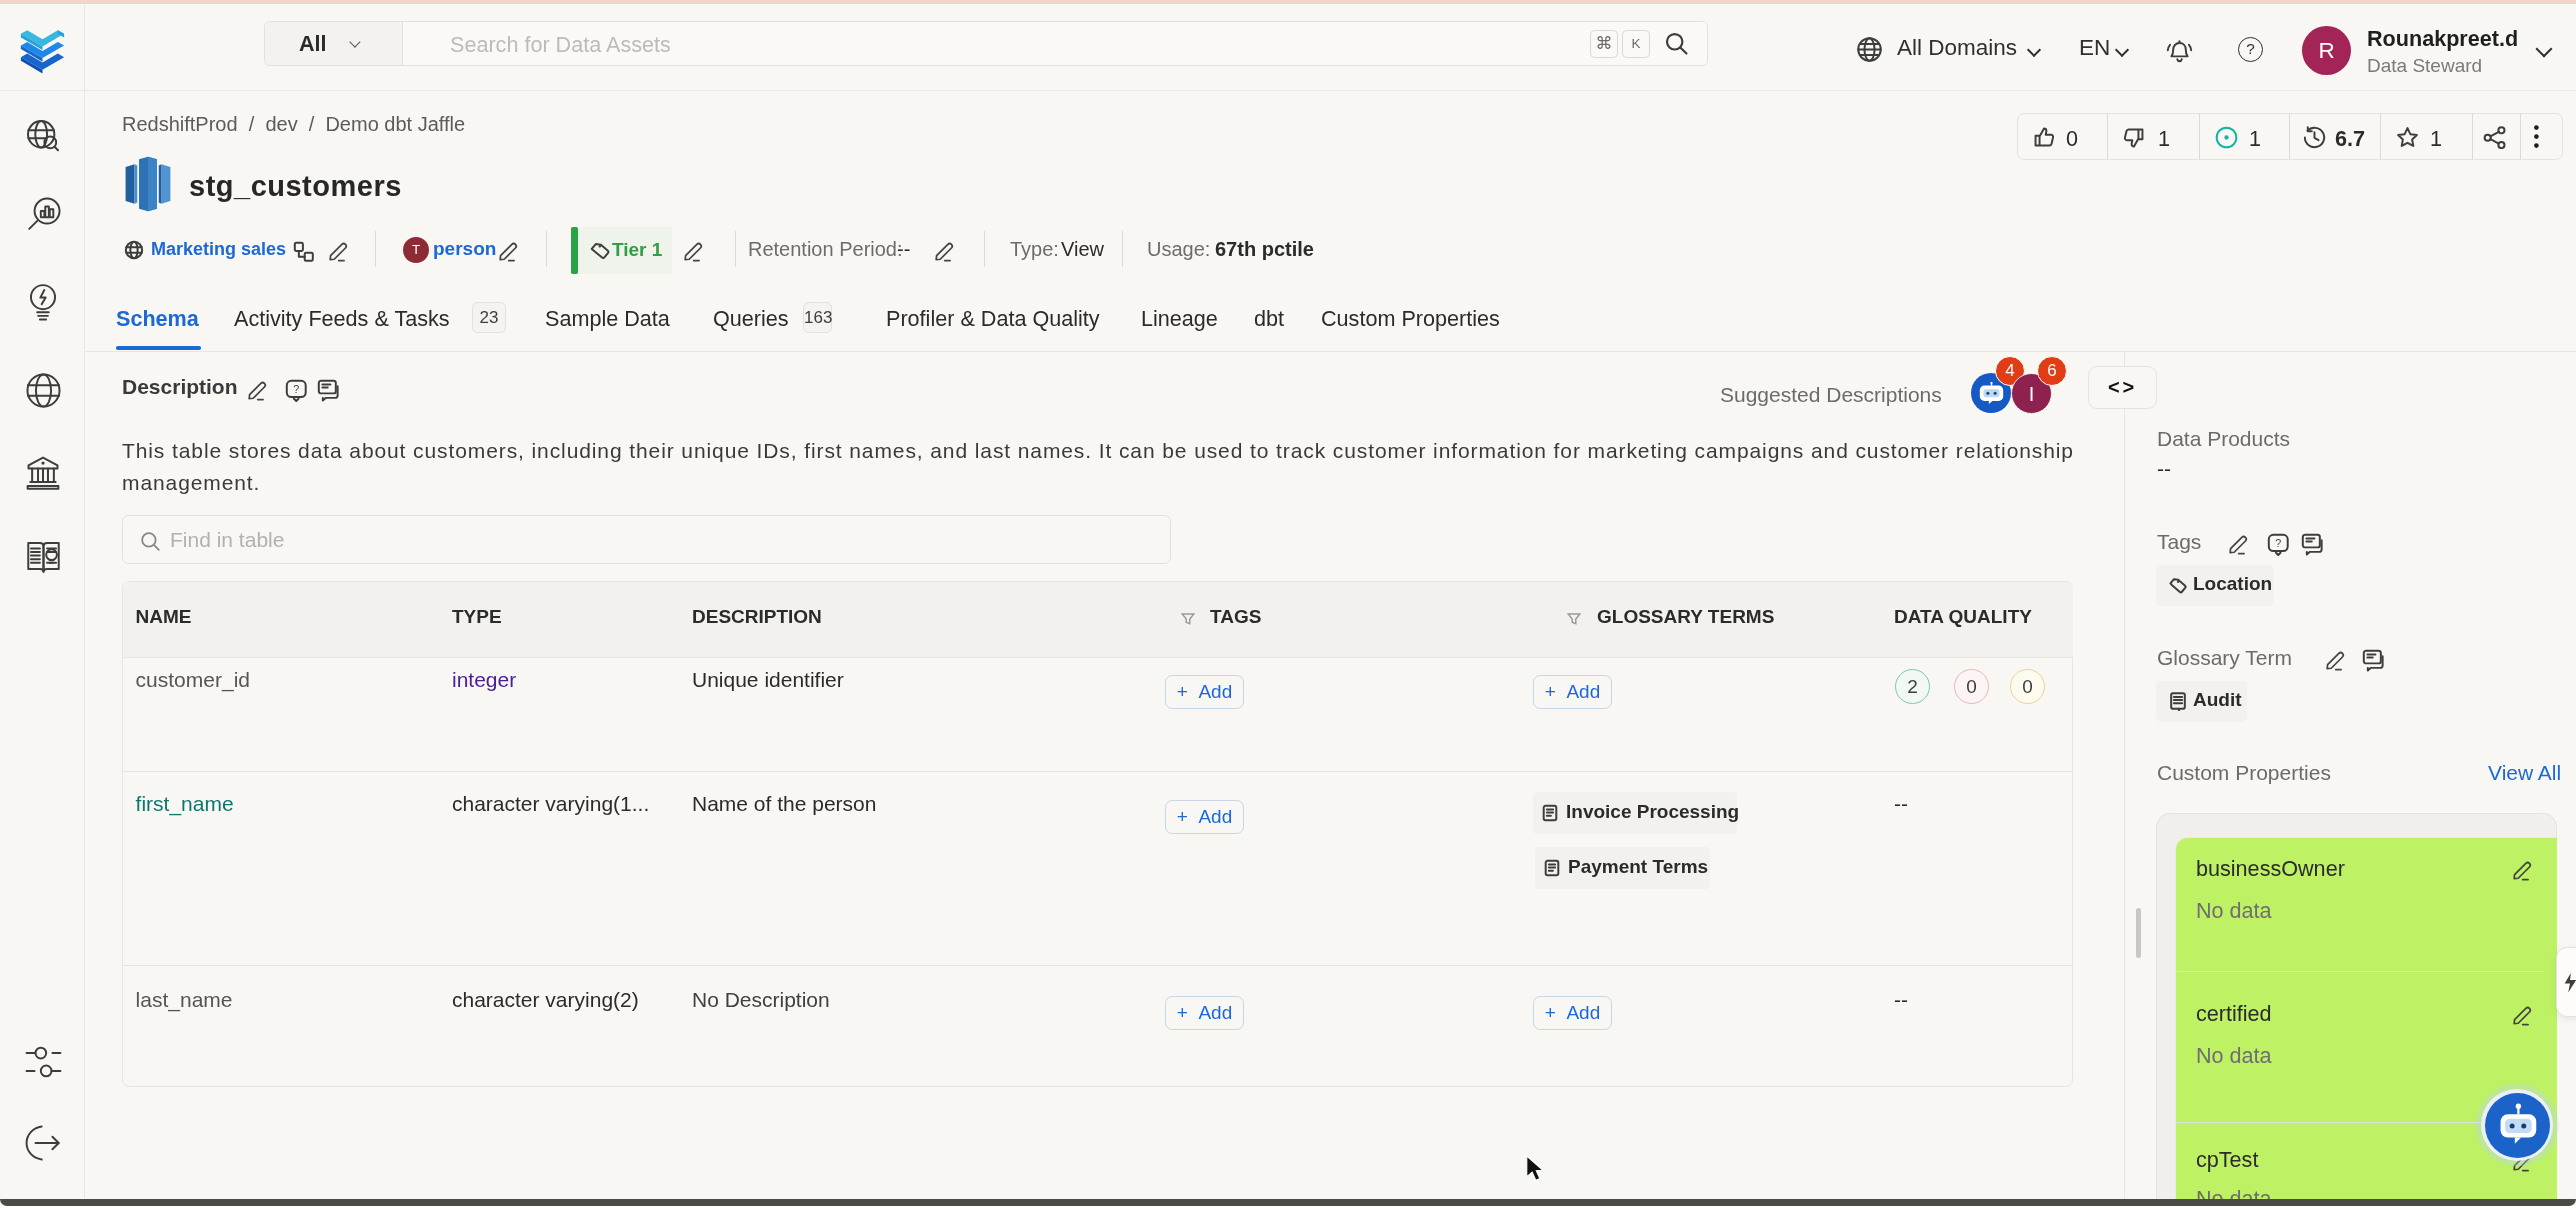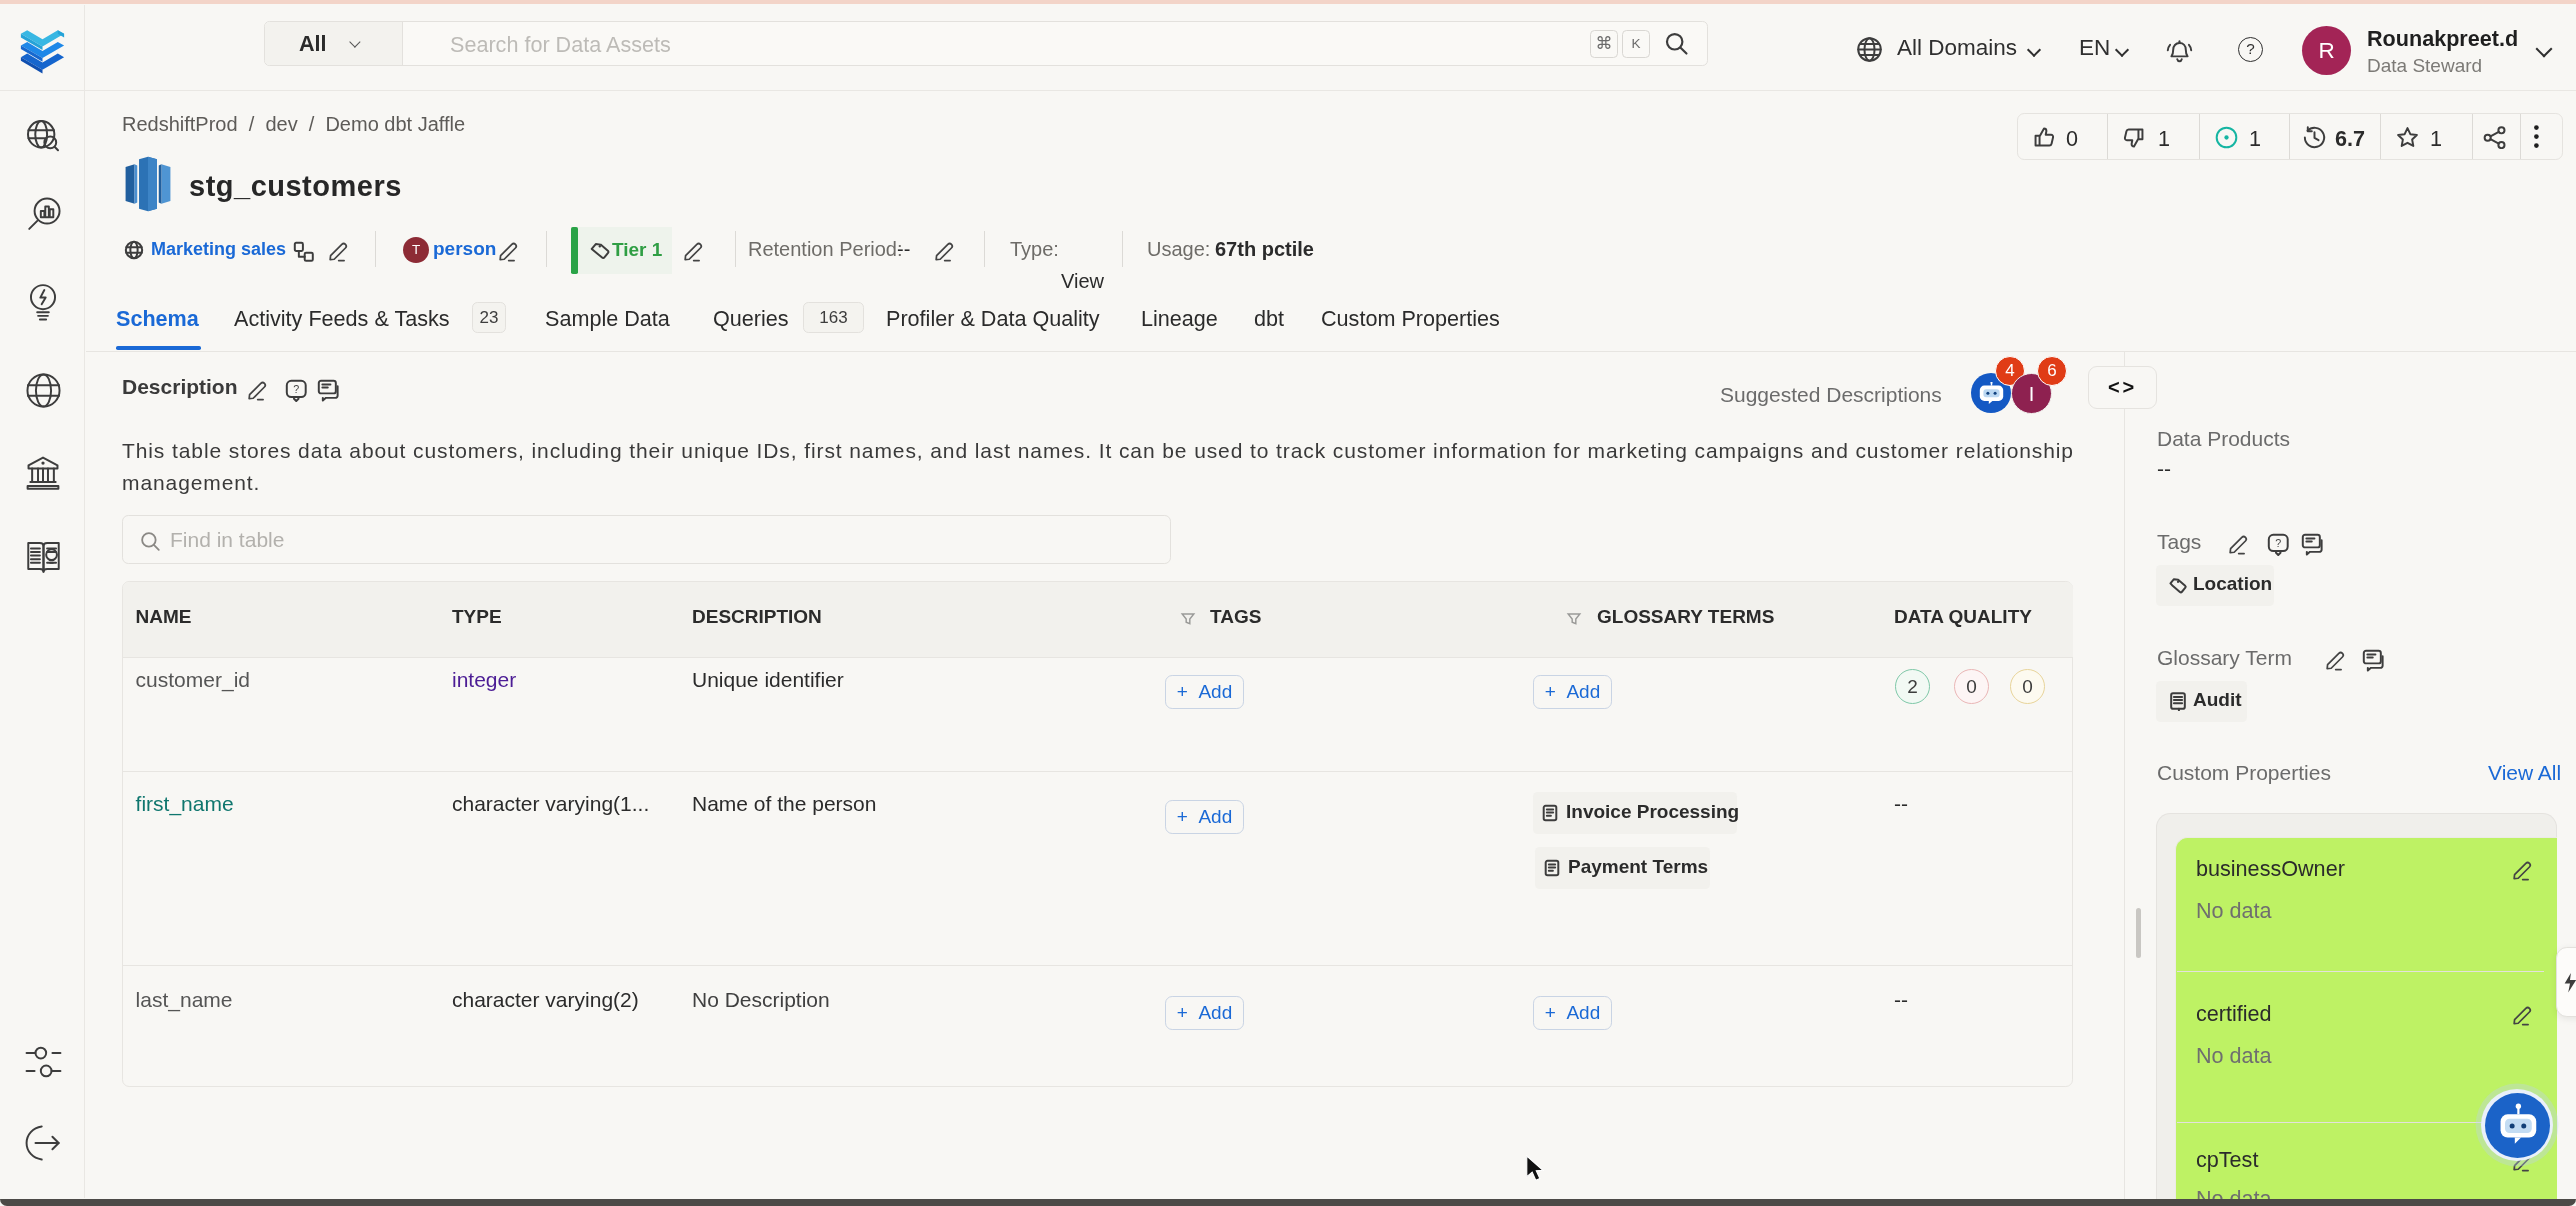--- a/index.html
+++ b/index.html
@@ -215,33 +215,33 @@
   </svg>
 <div class="vdiv" style="left:735px;top:231px;height:36px;"></div>
 <span class="ab" style="left:748px;top:238px;font-size:20px;color:#6e6c68;">Retention Period:</span>
 <span class="ab" style="left:897px;top:238px;font-size:20px;color:#2b2b2b;">--</span>
 <svg class="pencil ab" style="left:933px;top:239px;" width="23.4" height="23.4" viewBox="0 0 26 26">
     <path d="M4 18.5 L16.5 6 C17.6 4.9 19.4 4.9 20.5 6 C21.6 7.1 21.6 8.9 20.5 10 L8 22.5 L3.5 23 L4 18.5 Z" stroke="#444" fill="none" stroke-width="1.9"></path>
     <line x1="13" y1="24" x2="19" y2="24" stroke="#444" stroke-width="1.9"></line>
   </svg>
 <div class="vdiv" style="left:984px;top:231px;height:36px;"></div>
 <span class="ab" style="left:1010px;top:238px;font-size:20px;color:#6e6c68;">Type:</span>
-<span class="ab" style="left:1061px;top:238px;font-size:20px;color:#2b2b2b;margin-top:32px;">View</span>
+<span class="ab" style="left:1061px;top:238px;font-size:20px;color:#2b2b2b;">View</span>
 <div class="vdiv" style="left:1122px;top:231px;height:36px;"></div>
 <span class="ab" style="left:1147px;top:238px;font-size:20px;color:#6e6c68;">Usage:</span>
 <span class="ab" style="left:1215px;top:238px;font-size:20px;font-weight:bold;color:#2b2b2b;">67th pctile</span>
 
 <div class="ab" style="left:86px;top:351px;width:2490px;height:0.9px;background:#e7e5e1;"></div>
 <span class="ab" style="left:116px;top:306px;font-size:21.6px;font-weight:bold;color:#1a69d6;">Schema</span>
 <div class="ab" style="left:116px;top:346px;width:85px;height:3.6px;background:#1a69d6;border-radius:1.8px;"></div>
 <span class="ab" style="left:234px;top:306px;font-size:21.6px;color:#2b2b2b;">Activity Feeds &amp; Tasks</span>
 <div class="ab" style="left:472px;top:302px;width:34px;height:31px;background:#f4f3ef;border:0.9px solid #e3e1dd;border-radius:5.4px;font-size:17px;color:#3d3d3d;text-align:center;line-height:29px;">23</div>
 <span class="ab" style="left:545px;top:306px;font-size:21.6px;color:#2b2b2b;">Sample Data</span>
 <span class="ab" style="left:713px;top:306px;font-size:21.6px;color:#2b2b2b;">Queries</span>
-<div class="ab" style="left:803px;top:302px;width:61px;height:31px;background:#f4f3ef;border:0.9px solid #e3e1dd;border-radius:5.4px;font-size:17px;color:#3d3d3d;text-align:center;line-height:29px;">163</div>
+<div class="ab" style="left:803px;top:302px;width:29px;height:31px;background:#f4f3ef;border:0.9px solid #e3e1dd;border-radius:5.4px;font-size:17px;color:#3d3d3d;text-align:center;line-height:29px;">163</div>
 <span class="ab" style="left:886px;top:306px;font-size:21.6px;color:#2b2b2b;">Profiler &amp; Data Quality</span>
 <span class="ab" style="left:1141px;top:306px;font-size:21.6px;color:#2b2b2b;">Lineage</span>
 <span class="ab" style="left:1254px;top:306px;font-size:21.6px;color:#2b2b2b;">dbt</span>
 <span class="ab" style="left:1321px;top:306px;font-size:21.6px;color:#2b2b2b;">Custom Properties</span>
 
 <span class="ab" style="left:122px;top:375px;font-size:21px;font-weight:bold;color:#3a3a3a;">Description</span>
 <svg class="pencil ab" style="left:246px;top:378px;" width="23.4" height="23.4" viewBox="0 0 26 26">
     <path d="M4 18.5 L16.5 6 C17.6 4.9 19.4 4.9 20.5 6 C21.6 7.1 21.6 8.9 20.5 10 L8 22.5 L3.5 23 L4 18.5 Z" stroke="#444" fill="none" stroke-width="1.9"></path>
     <line x1="13" y1="24" x2="19" y2="24" stroke="#444" stroke-width="1.9"></line>
   </svg>

